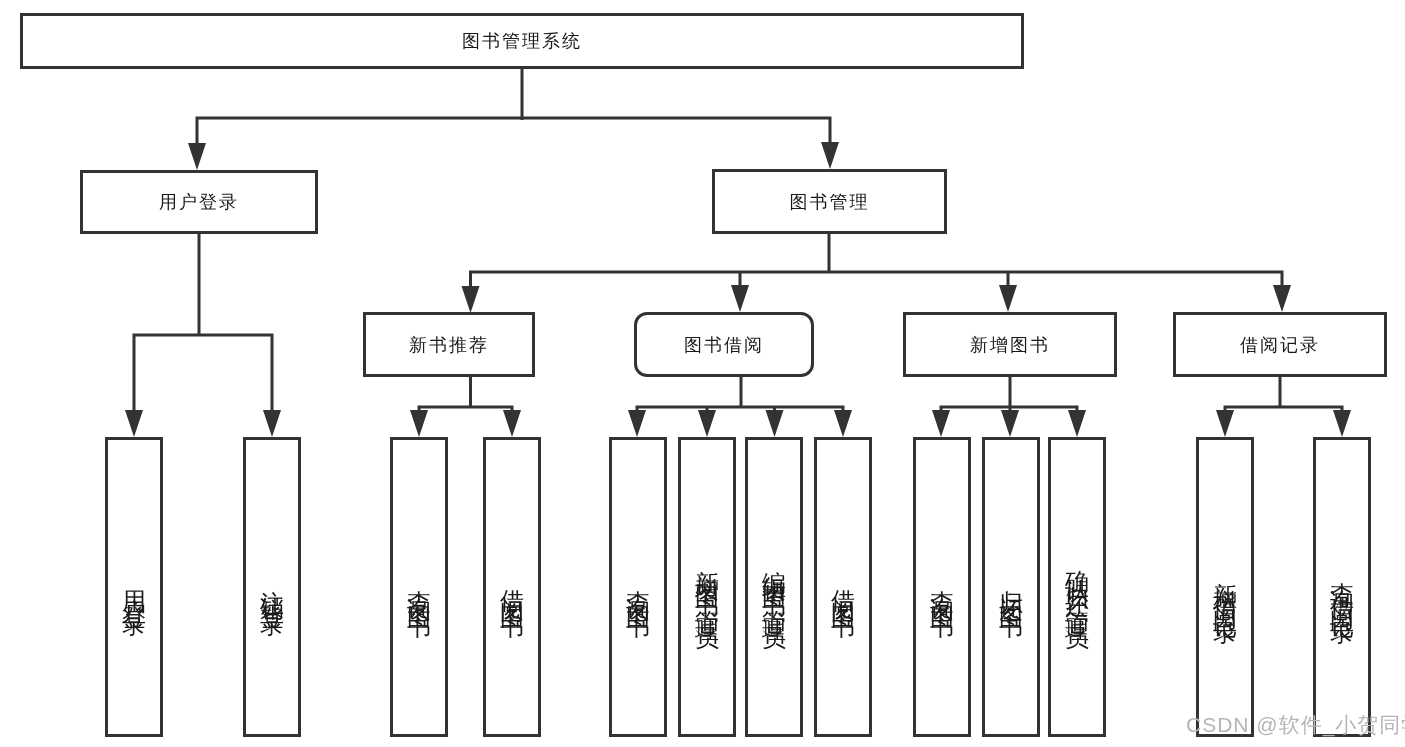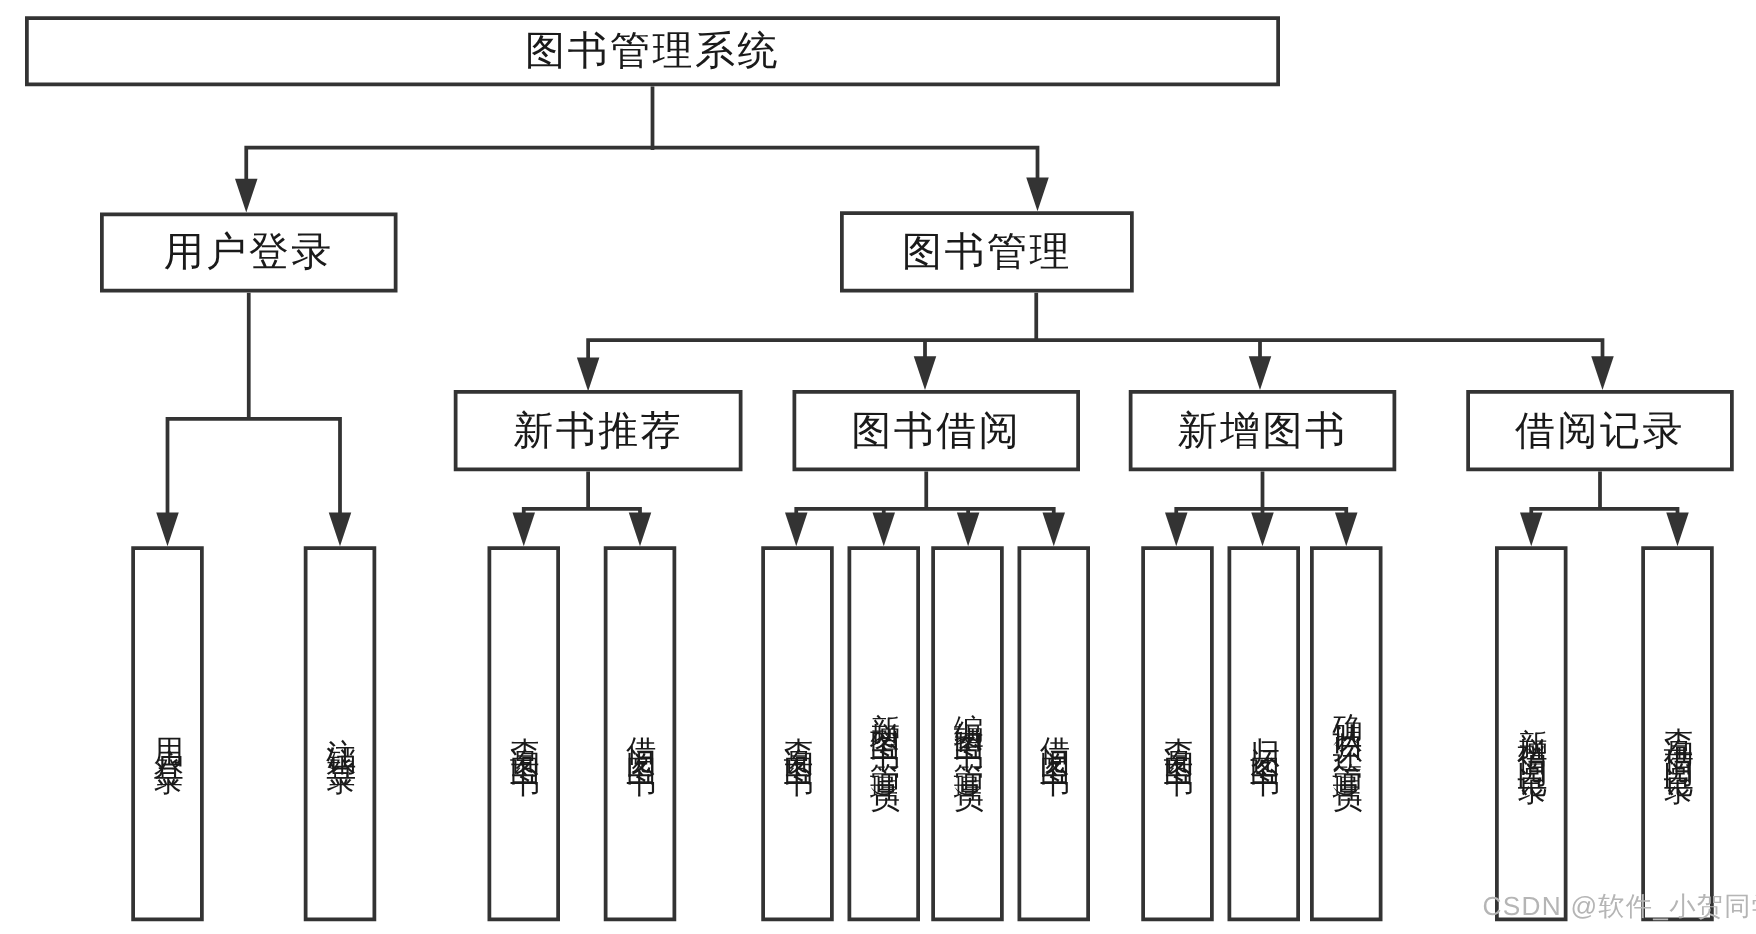--- a/index.html
+++ b/index.html
@@ -37,21 +37,21 @@
     position: absolute;
     box-sizing: border-box;
     border: 3px solid var(--line);
     background: #ffffff;
     display: flex;
     align-items: center;
     justify-content: center;
     color: var(--text);
   }
   .h-label {
-    font-size: 32px;
+    font-size: 18px;
     letter-spacing: 2px;
     white-space: nowrap;
   }
   .leaf {
     top: 437px;
     width: 58px;
     height: 300px;
   }
   .v-label {
     writing-mode: vertical-rl;
@@ -113,28 +113,28 @@
     <polygon points="1333,410 1351,410 1342,437"></polygon>
   </svg>
 
   <div class="box" style="left:20px; top:13px; width:1004px; height:56px;">
     <span class="h-label">图书管理系统</span>
   </div>
 
   <div class="box" style="left:80px; top:170px; width:238px; height:64px;">
     <span class="h-label">用户登录</span>
   </div>
-  <div class="box" style="left:672px; top:169px; width:235px; height:65px;">
+  <div class="box" style="left:712px; top:169px; width:235px; height:65px;">
     <span class="h-label">图书管理</span>
   </div>
 
-  <div class="box" style="left:363px; top:312px; width:231px; height:65px;">
+  <div class="box" style="left:363px; top:312px; width:172px; height:65px;">
     <span class="h-label">新书推荐</span>
   </div>
-  <div class="box" style="left:634px; top:312px; width:230px; height:65px;">
+  <div class="box" style="left:634px; top:312px; width:180px; height:65px;border-radius:13px;">
     <span class="h-label">图书借阅</span>
   </div>
   <div class="box" style="left:903px; top:312px; width:214px; height:65px;">
     <span class="h-label">新增图书</span>
   </div>
   <div class="box" style="left:1173px; top:312px; width:214px; height:65px;">
     <span class="h-label">借阅记录</span>
   </div>
 
   <div class="box leaf" style="left:105px;">

